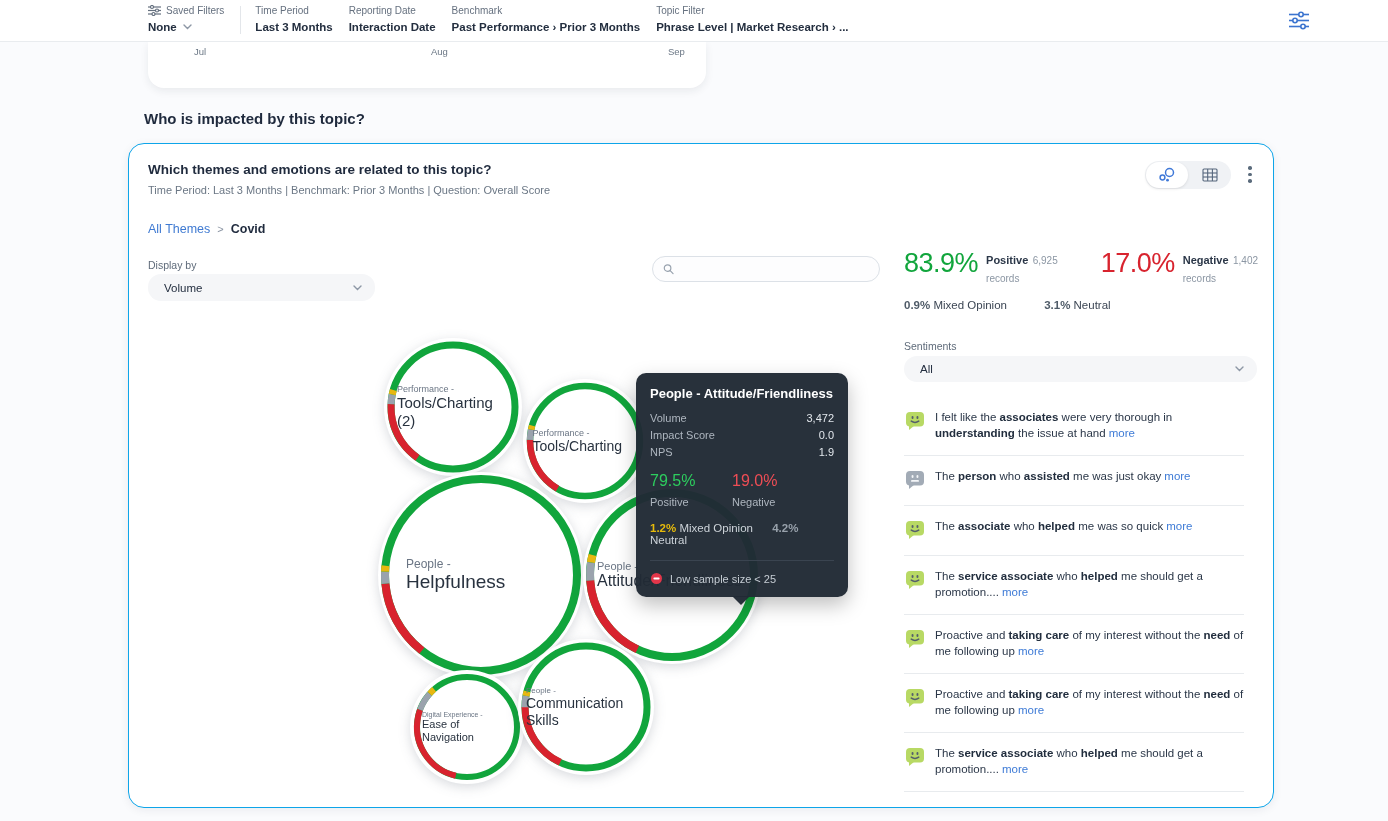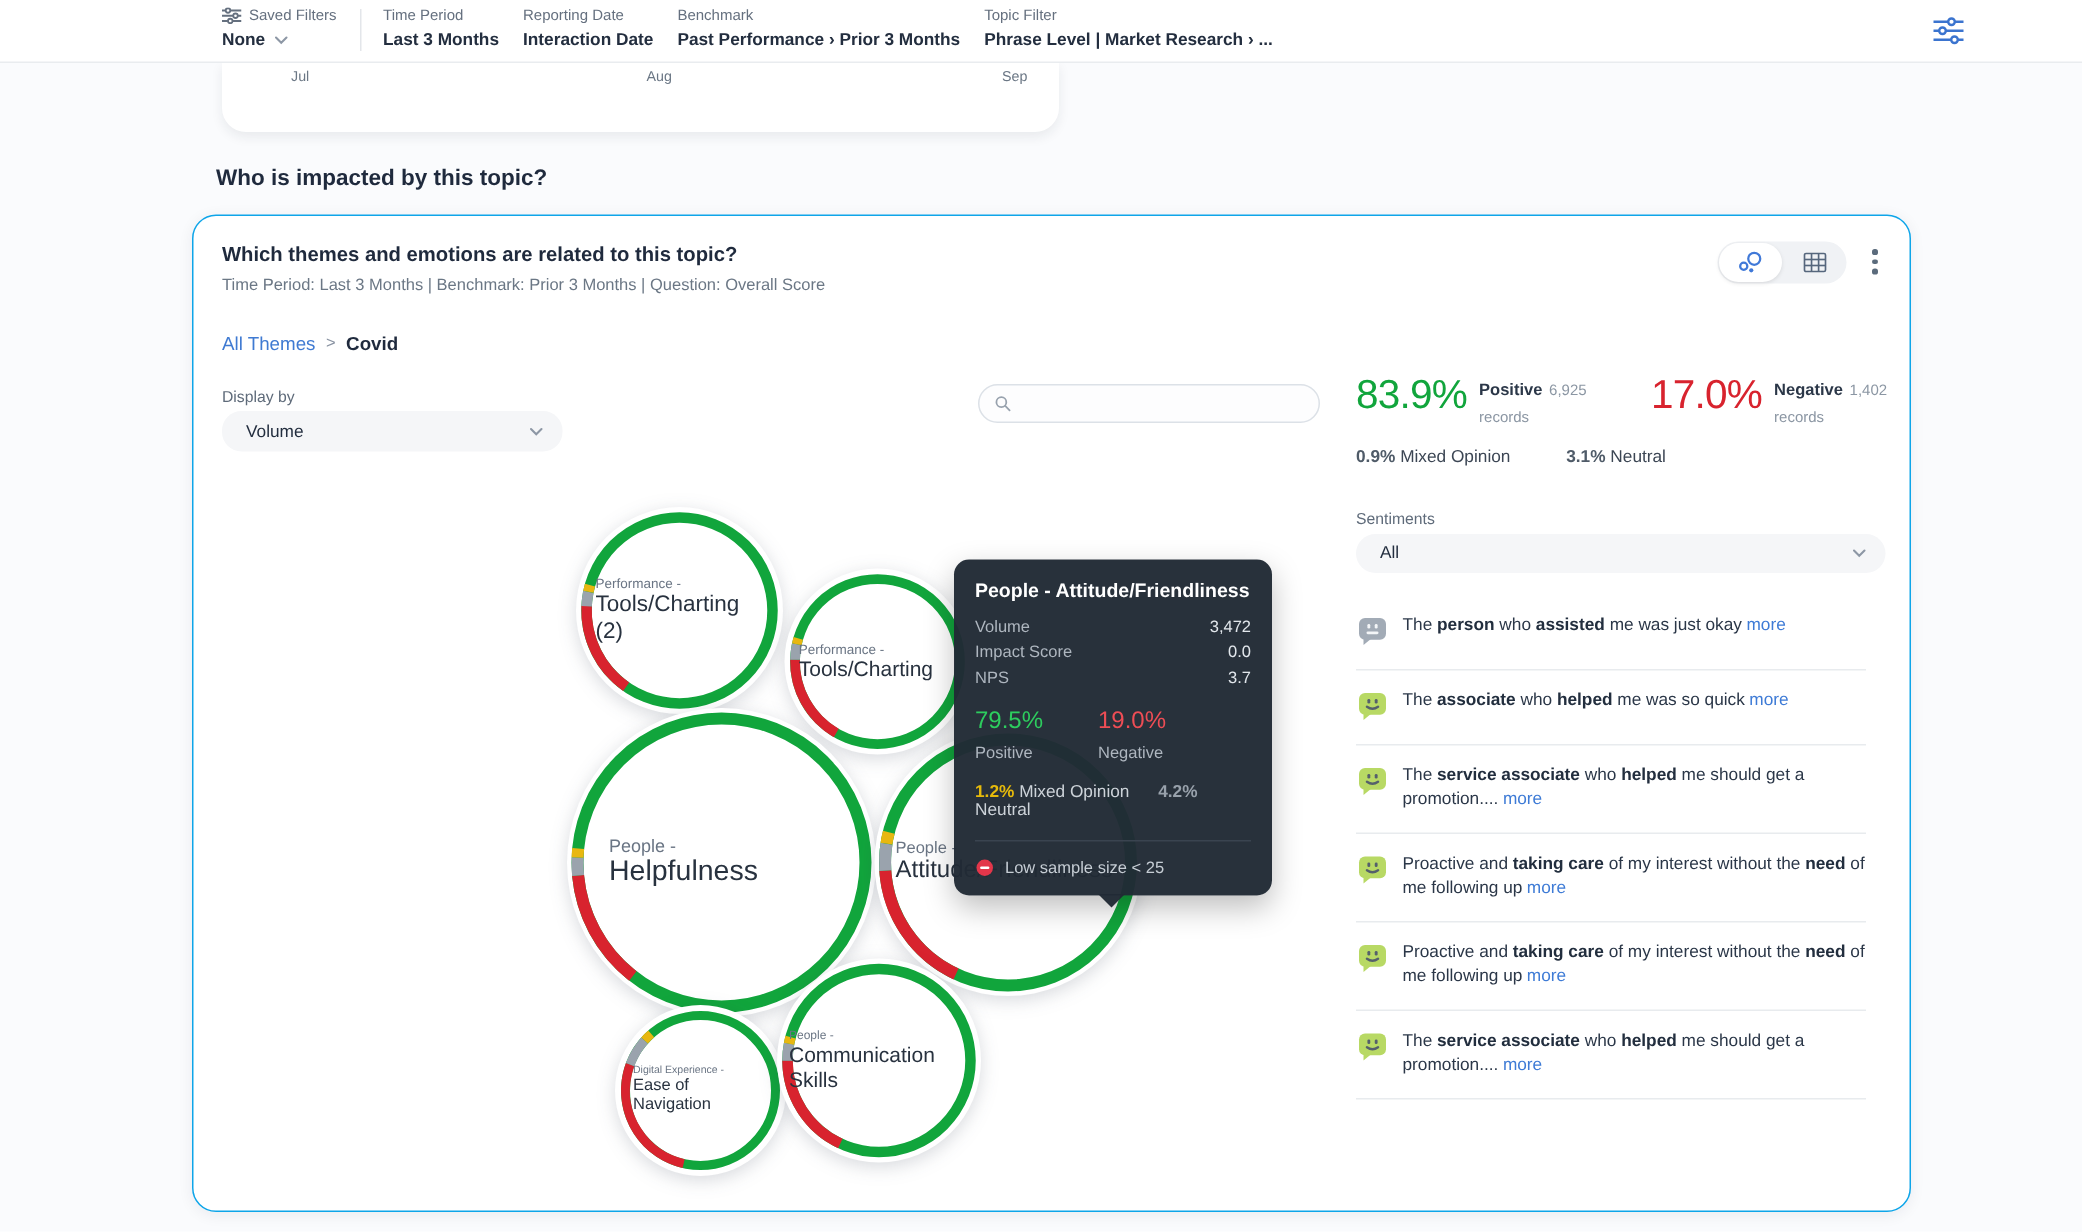--- a/index.html
+++ b/index.html
@@ -256,20 +256,30 @@
   <div class="select sentiments-select">
     <span>All</span>
     <svg class="chev" width="9" height="6" viewBox="0 0 9 6">
       <polyline points="1,1 4.5,4.5 8,1" fill="none" stroke="#8d97a5" stroke-width="1.4" stroke-linecap="round"></polyline>
     </svg>
   </div>
 
   <div class="comments" id="comments">
       <div class="comment">
         <svg class="cicon" width="22" height="22" viewBox="0 0 22 22">
+          <rect x="2" y="2" width="18" height="14.5" rx="4" fill="#b8d964"></rect>
+          <path d="M5 15 L5 20 L10.5 15.5 Z" fill="#b8d964"></path>
+          <rect x="7.6" y="6" width="1.9" height="3" rx="0.9" fill="#55606b"></rect>
+          <rect x="12.5" y="6" width="1.9" height="3" rx="0.9" fill="#55606b"></rect>
+          <path d="M7.3 11.2 Q11 13.8 14.7 11.2" fill="none" stroke="#55606b" stroke-width="1.6" stroke-linecap="round"></path>
+        </svg>
+        <p><span>I felt like the </span><b>associates</b><span> were very thorough in </span><b>understanding</b><span> the issue at hand</span><span class="more">more</span></p>
+      </div>
+      <div class="comment">
+        <svg class="cicon" width="22" height="22" viewBox="0 0 22 22">
           <rect x="2" y="2" width="18" height="14.5" rx="4" fill="#a2abb6"></rect>
           <path d="M5 15 L5 20 L10.5 15.5 Z" fill="#a2abb6"></path>
           <rect x="7.6" y="6" width="1.9" height="3" rx="0.9" fill="#f4f6f8"></rect>
           <rect x="12.5" y="6" width="1.9" height="3" rx="0.9" fill="#f4f6f8"></rect>
           <rect x="7" y="11" width="8" height="1.8" rx="0.9" fill="#f4f6f8"></rect>
         </svg>
         <p><span>The </span><b>person</b><span> who </span><b>assisted</b><span> me was just okay</span><span class="more">more</span></p>
       </div>
       <div class="comment">
         <svg class="cicon" width="22" height="22" viewBox="0 0 22 22">
@@ -411,21 +421,21 @@
       <div class="tt-row">
         <span class="k">Volume</span>
         <span class="v">3,472</span>
       </div>
       <div class="tt-row">
         <span class="k">Impact Score</span>
         <span class="v">0.0</span>
       </div>
       <div class="tt-row">
         <span class="k">NPS</span>
-        <span class="v">3.7</span>
+        <span class="v">1.9</span>
       </div>
     </div>
   <div class="tt-big">
     <div class="blk">
       <div class="tt-pct tt-green">79.5%</div>
       <div class="tt-sub">Positive</div>
     </div>
     <div class="blk">
       <div class="tt-pct tt-red">19.0%</div>
       <div class="tt-sub">Negative</div>

